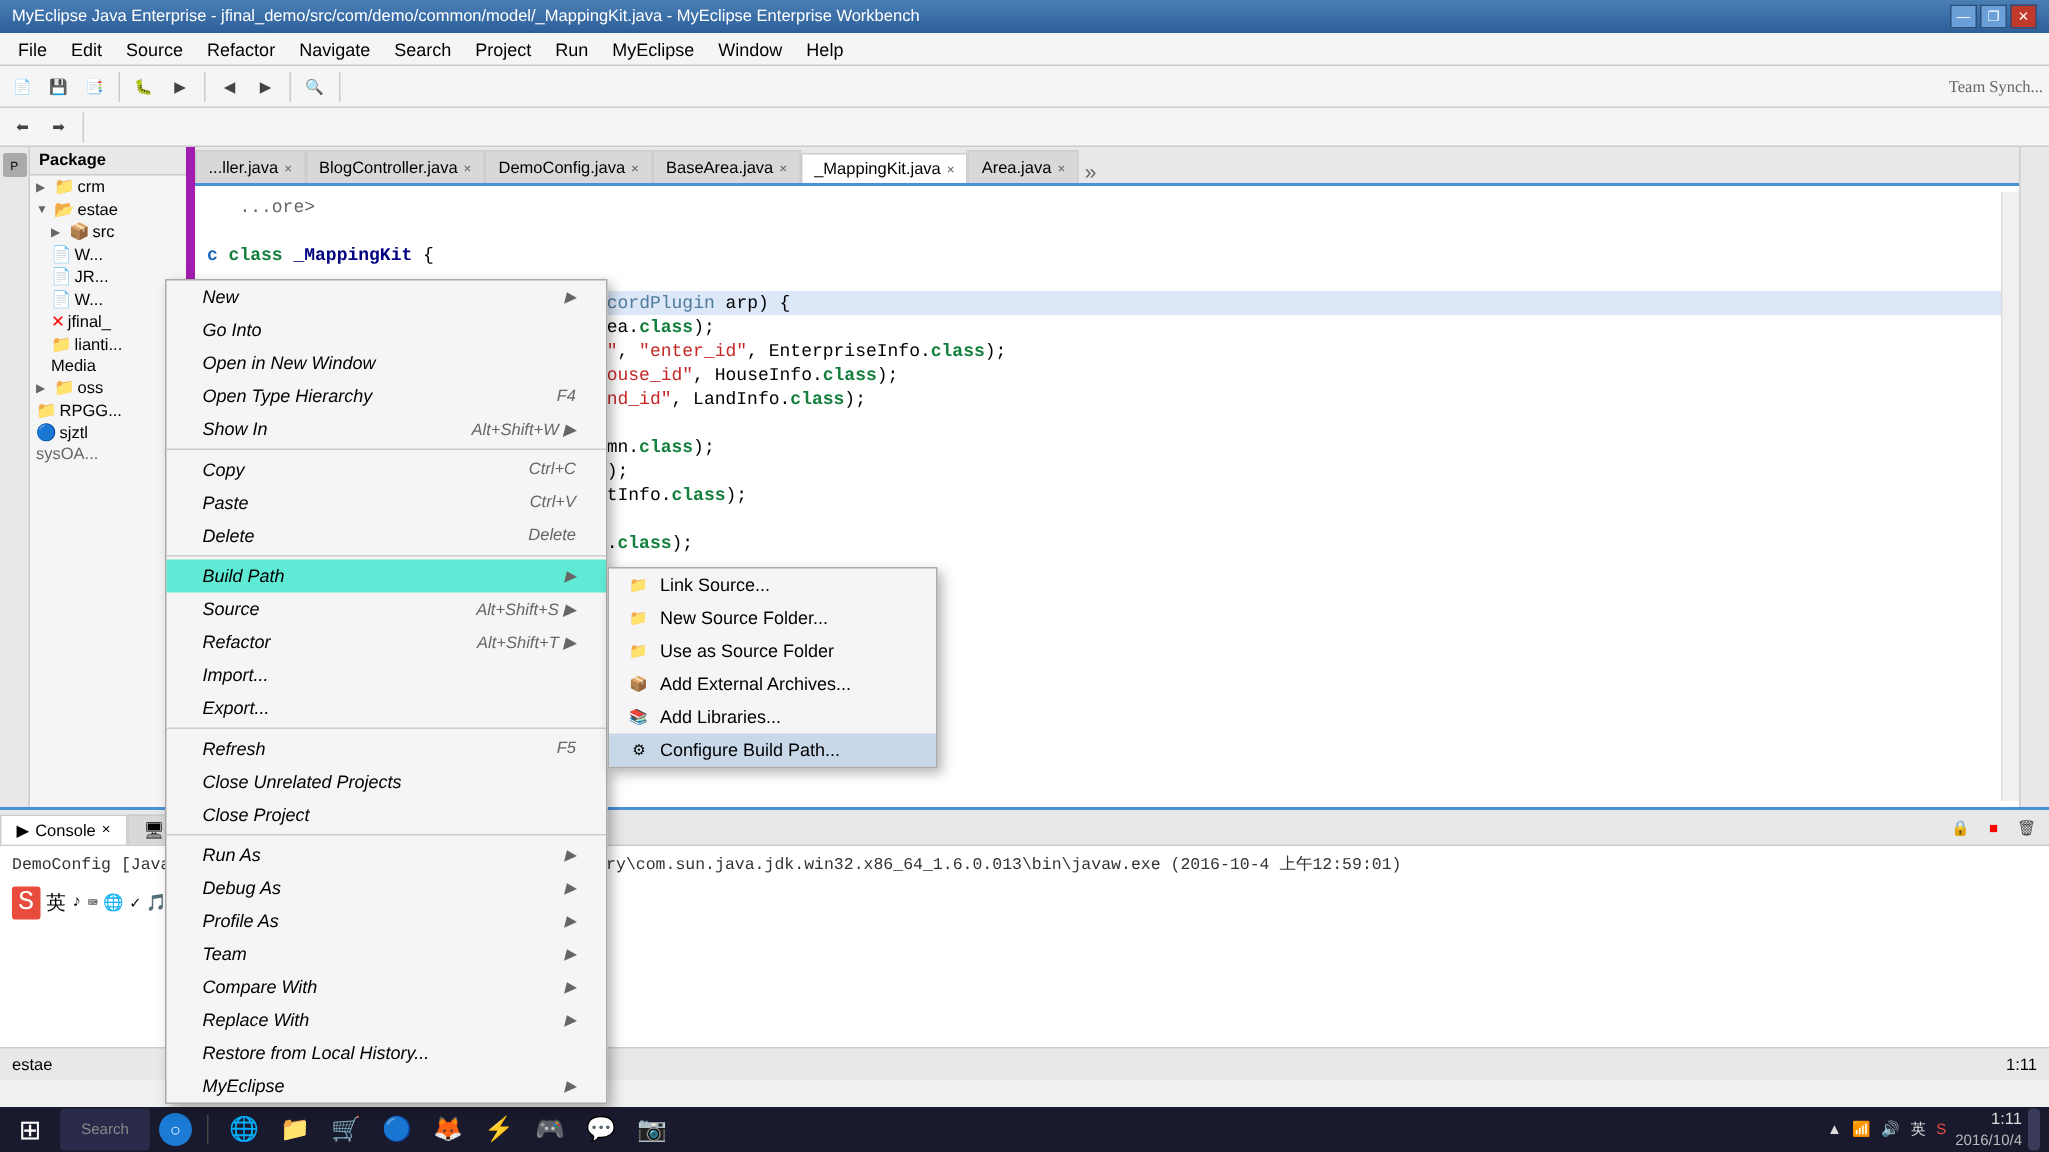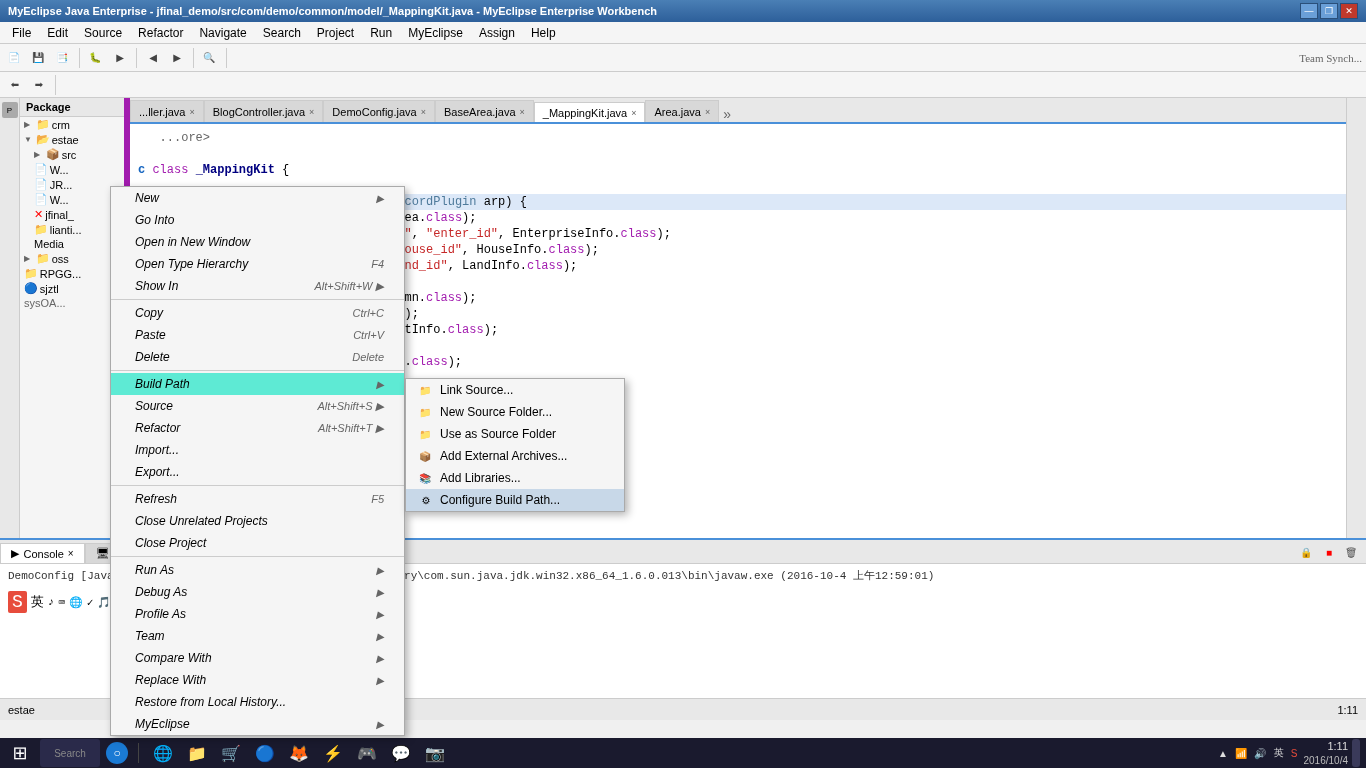--- a/index.html
+++ b/index.html
@@ -141,21 +141,21 @@
     }
     .code-line {
       display: flex;
       height: 16px;
       line-height: 16px;
     }
     .line-content {
       padding-left: 8px;
       white-space: pre;
     }
-    .kw { color: #a21caf; font-weight: normal; }
+    .kw { color: #15803d; font-weight: bold; }
     .kw2 { color: #1565c0; font-weight: bold; }
     .str { color: #c62828; }
     .cls { color: #000080; font-weight: bold; }
     .highlighted-line { background: #dce8f8; }
 
     
     .v-scrollbar {
       width: 12px;
       background: #f0f0f0;
       border-left: 1px solid #ddd;
@@ -323,39 +323,39 @@
     #right-icons {
       width: 20px;
       background: #e8e8e8;
       border-left: 1px solid #ccc;
     }
   </style>
 </head>
 <body>
 
 <div id="title-bar">
-  <span style="font-size:11px; overflow:hidden; white-space:nowrap;font-weight:bold;">MyEclipse Java Enterprise - jfinal_demo/src/com/demo/common/model/_MappingKit.java - MyEclipse Enterprise Workbench</span>
+  <span style="font-size:11px; overflow:hidden; white-space:nowrap;">MyEclipse Java Enterprise - jfinal_demo/src/com/demo/common/model/_MappingKit.java - MyEclipse Enterprise Workbench</span>
   <div id="title-bar-buttons">
     <div class="title-btn">—</div>
     <div class="title-btn">❐</div>
     <div class="title-btn close">✕</div>
   </div>
 </div>
 
 <div id="menu-bar">
   <span class="menu-item">File</span>
   <span class="menu-item">Edit</span>
   <span class="menu-item">Source</span>
   <span class="menu-item">Refactor</span>
   <span class="menu-item">Navigate</span>
   <span class="menu-item">Search</span>
   <span class="menu-item">Project</span>
   <span class="menu-item">Run</span>
   <span class="menu-item">MyEclipse</span>
-  <span class="menu-item">Assign</span>
+  <span class="menu-item">Window</span>
   <span class="menu-item">Help</span>
 </div>
 
 <div id="toolbar">
   <div class="toolbar-btn">📄</div>
   <div class="toolbar-btn">💾</div>
   <div class="toolbar-btn">📑</div>
   <div class="toolbar-sep"></div>
   <div class="toolbar-btn">🐛</div>
   <div class="toolbar-btn">▶</div>
@@ -464,21 +464,21 @@
         <span>_MappingKit.java</span>
         <span class="tab-close">×</span>
       </div>
       <div class="tab">
         <span>Area.java</span>
         <span class="tab-close">×</span>
       </div>
       <span style="padding:0 4px; font-size:14px; cursor:pointer; color:#666;">»</span>
     </div>
 
-    <div id="code-editor" style="display:flex; flex-direction:column;">
+    <div id="code-editor" style="display:flex; ">
       <div style="flex:1; overflow:hidden; font-family:'Courier New',monospace; font-size:12px; padding:2px 0;">
         <div class="code-line">
             <span class="line-content" style="color:#666;">   ...ore&gt;</span>
           </div>
         <div class="code-line">
             <span class="line-content"></span>
           </div>
         <div class="code-line">
             <span class="line-content"><span class="kw2">c</span> <span class="kw">class</span> <span class="cls">_MappingKit</span> {</span>
           </div>

